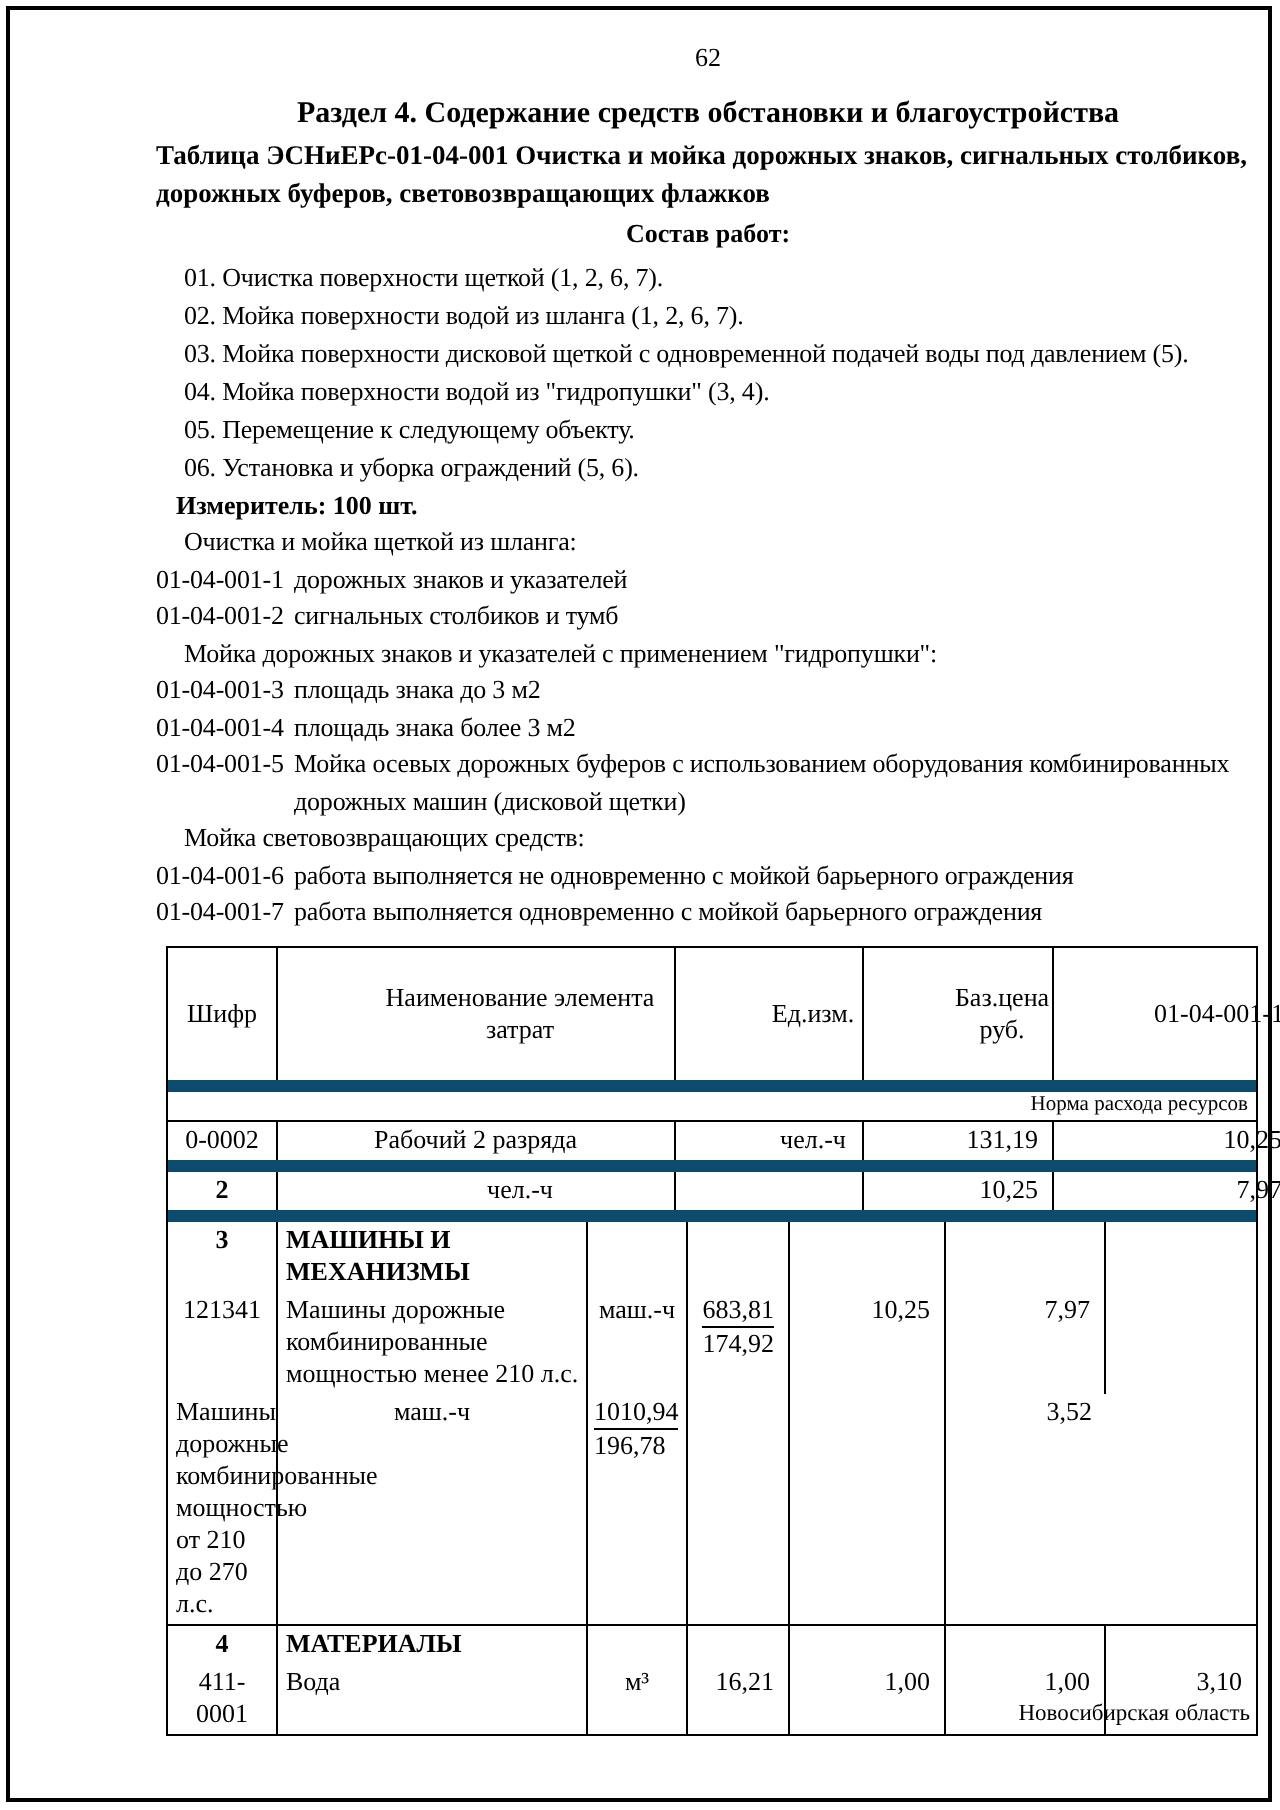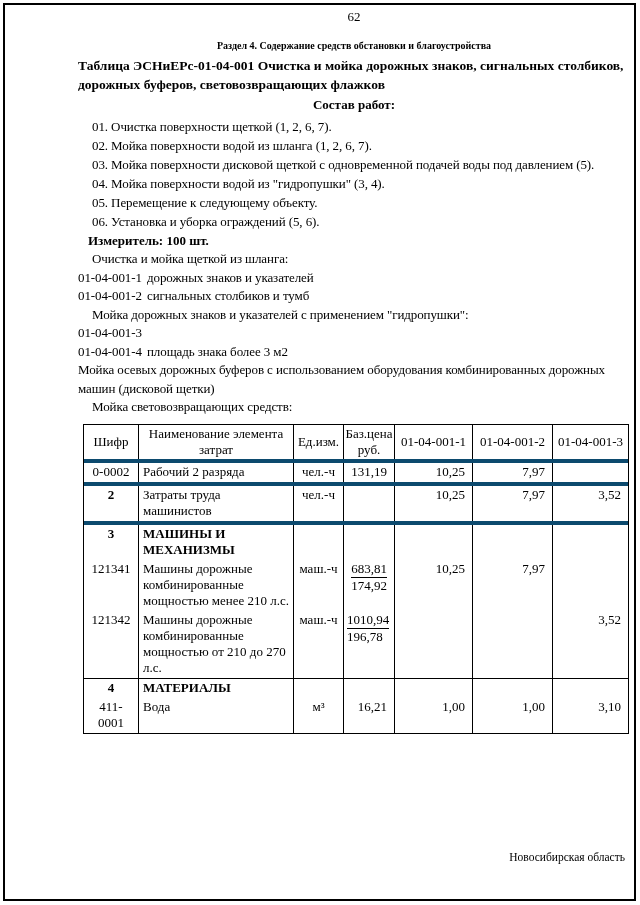--- a/index.html
+++ b/index.html
@@ -7,24 +7,24 @@
     width:640px; height:905px; position:relative;
     background:#ffffff; color:#000;
     font-family:"Liberation Serif", serif;
     font-size:13px; line-height:19px;
     overflow:hidden;
   }
   .frame {
     position:absolute; left:3px; top:3px; right:4px; bottom:4px;
     border:2px solid #000; pointer-events:none;
   }
-  .content { position:absolute; left:78px; top:7px; width:552px; }
+  .content { position:absolute; left:78px; top:19px; width:552px; }
 
   .page-number { text-align:center; margin-bottom:10px; }
-  .section-title { font-weight:bold; text-align:center; font-size:10px; margin:0 0 1px 0; }
+  .section-title { font-weight:bold; text-align:center; font-size:15px; margin:0 0 1px 0; }
   .table-title { font-weight:bold; font-size:13.5px; line-height:19px; margin:0 0 1px 0; }
   .composition { font-weight:bold; text-align:center; margin-bottom:3px; }
 
   .work-items { padding-left:14px; letter-spacing:-0.1px; }
   .work-item { line-height:19px; }
 
   .meter { font-weight:bold; padding-left:10px; line-height:19px; }
 
   .norm-block { letter-spacing:-0.1px; }
   .norm-plain { padding-left:14px; line-height:18.5px; }
@@ -36,21 +36,21 @@
   .res-table {
     margin:7px 0 0 5px; width:546px;
     border:1.5px solid #000;
     font-size:13px; line-height:16px;
     box-sizing:border-box;
   }
   .t-row, .t-subrow {
     display:grid;
     grid-template-columns:55px 155px 50px 51px 78px 80px 1fr;
   }
-  .t-row { border-bottom:4px solid #0c4a6e; }
+  .t-row { border-bottom:6px solid #0c4a6e;gap:44px; }
   .t-group { border-bottom:1px solid #000; }
   .t-group:last-child { border-bottom:none; }
   .c { border-right:1px solid #000; padding:1px 3px 2px 3px; box-sizing:border-box; min-width:0; }
   .c:last-child { border-right:none; }
   .t-header .c { display:flex; align-items:center; justify-content:center; text-align:center; min-height:34px; padding:1px 2px; }
   .t-subheader { border-bottom:1px solid #000; text-align:right; font-size:10.5px; line-height:13px; padding:0 4px 1px 0; }
   .center { text-align:center; }
   .num { text-align:right; padding-right:7px; }
   .bold { font-weight:bold; }
   .namecell { padding-left:4px; }
@@ -95,57 +95,67 @@
       <span class="norm-code">01-04-001-1</span>
       <span class="norm-text">дорожных знаков и указателей</span>
     </div>
     <div class="norm-coded">
       <span class="norm-code">01-04-001-2</span>
       <span class="norm-text">сигнальных столбиков и тумб</span>
     </div>
     <div class="norm-plain">Мойка дорожных знаков и указателей с применением "гидропушки":</div>
     <div class="norm-coded">
       <span class="norm-code">01-04-001-3</span>
+      <span class="norm-text">площадь знака до 3 м2</span>
     </div>
     <div class="norm-coded">
       <span class="norm-code">01-04-001-4</span>
       <span class="norm-text">площадь знака более 3 м2</span>
     </div>
     <div class="norm-coded">
+      <span class="norm-code">01-04-001-5</span>
       <span class="norm-text">Мойка осевых дорожных буферов с использованием оборудования комбинированных дорожных машин (дисковой щетки)</span>
     </div>
     <div class="norm-plain">Мойка световозвращающих средств:</div>
+    <div class="norm-coded">
+      <span class="norm-code">01-04-001-6</span>
+      <span class="norm-text">работа выполняется не одновременно с мойкой барьерного ограждения</span>
+    </div>
+    <div class="norm-coded">
+      <span class="norm-code">01-04-001-7</span>
+      <span class="norm-text">работа выполняется одновременно с мойкой барьерного ограждения</span>
+    </div>
   </div>
 
   <div class="res-table">
 
     <div class="t-row t-header">
       <div class="c">Шифр</div>
       <div class="c">Наименование элемента затрат</div>
       <div class="c">Ед.изм.</div>
       <div class="c">Баз.цена руб.</div>
       <div class="c">01-04-001-1</div>
       <div class="c">01-04-001-2</div>
       <div class="c">01-04-001-3</div>
     </div>
 
+    <div class="t-subheader">Норма расхода ресурсов</div>
 
     <div class="t-row">
       <div class="c center">0-0002</div>
       <div class="c namecell">Рабочий 2 разряда</div>
       <div class="c center">чел.-ч</div>
       <div class="c num">131,19</div>
       <div class="c num">10,25</div>
       <div class="c num">7,97</div>
       <div class="c num"></div>
     </div>
 
     <div class="t-row">
       <div class="c center bold">2</div>
-      <div class="c namecell">Затраты труда машинистов</div>
       <div class="c center">чел.-ч</div>
       <div class="c num"></div>
       <div class="c num">10,25</div>
       <div class="c num">7,97</div>
       <div class="c num">3,52</div>
     </div>
 
     <div class="t-group">
       <div class="t-subrow">
         <div class="c center bold">3</div>
@@ -164,21 +174,20 @@
           <span class="frac">
             <span class="frac-top">683,81</span>
             <span>174,92</span>
           </span>
         </div>
         <div class="c num">10,25</div>
         <div class="c num">7,97</div>
         <div class="c num"></div>
       </div>
       <div class="t-subrow">
-        <div class="c center">121342</div>
         <div class="c namecell">Машины дорожные комбинированные мощностью от 210 до 270 л.с.</div>
         <div class="c center">маш.-ч</div>
         <div class="c num">
           <span class="frac">
             <span class="frac-top">1010,94</span>
             <span>196,78</span>
           </span>
         </div>
         <div class="c num"></div>
         <div class="c num"></div>

